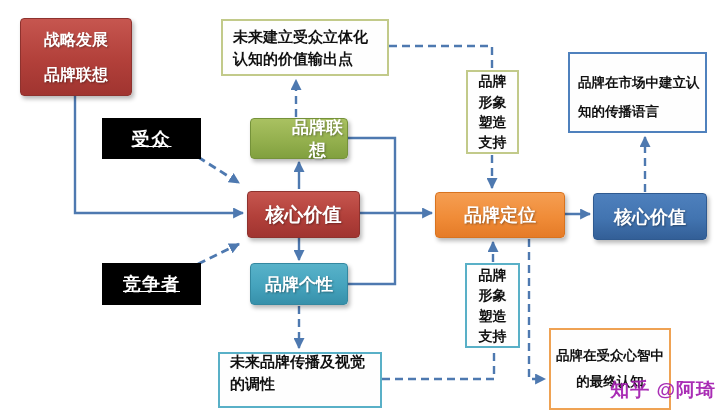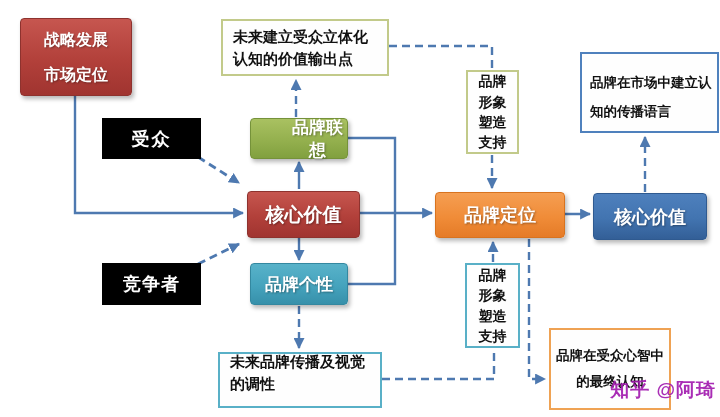--- a/index.html
+++ b/index.html
@@ -17,21 +17,21 @@
   .grad{
     border-radius:4px;color:#fff;font-weight:bold;
     box-shadow:2px 3px 4px rgba(0,0,0,0.28);
     text-shadow:1px 1px 2px rgba(0,0,0,0.35);
   }
   .grad-red{background:linear-gradient(180deg,#C6564F 0%,#B2403A 55%,#A03430 100%);border:1px solid #8E322E;}
   .grad-green{background:linear-gradient(180deg,#A9C161 0%,#94B04E 55%,#81A03F 100%);border:1px solid #75923A;}
   .grad-teal{background:linear-gradient(180deg,#58B2C9 0%,#45A3BD 55%,#3790AA 100%);border:1px solid #3488A0;}
   .grad-orange{background:linear-gradient(180deg,#F59E52 0%,#F08C38 55%,#E57B27 100%);border:1px solid #D8731F;}
   .grad-blue{background:linear-gradient(180deg,#4E80BD 0%,#4274B0 55%,#335F97 100%);border:1px solid #2F5A90;}
-  .black-box{background:#000;color:#fff;font-weight:bold;}
+  .black-box{background:#000;color:#fff;font-weight:bold;text-decoration:underline;}
   
   .outline{background:#FEFEFE;color:#111;font-weight:bold;}
   .ol-olive{border:2px solid #C2CA8A;}
   .ol-teal{border:2px solid #59B0C7;}
   .ol-blue{border:2px solid #4F81BD;}
   .ol-orange{border:2px solid #EFA253;}
   .pre{white-space:pre-line;}
 
   
   .n-strategy{left:20px;top:18px;width:112px;height:78px;font-size:16px;line-height:2.2;}
@@ -39,21 +39,21 @@
             justify-content:flex-start;text-align:left;padding:2px 6px 2px 10px;}
   .n-audience{left:102px;top:118px;width:99px;height:41px;font-size:18px;letter-spacing:2px;}
   .n-association{left:250px;top:118px;width:98px;height:41px;font-size:17px;padding-left:37px;}
   .n-core{left:247px;top:191px;width:113px;height:47px;font-size:19px;}
   .n-competitor{left:102px;top:263px;width:99px;height:42px;font-size:18px;letter-spacing:1px;}
   .n-personality{left:250px;top:263px;width:98px;height:42px;font-size:17px;}
   .n-supportTop{left:466px;top:70px;width:53px;height:84px;font-size:14px;line-height:1.45;padding:0 9px;}
   .n-positioning{left:435px;top:192px;width:130px;height:46px;font-size:18px;}
   .n-slogan{left:593px;top:193px;width:114px;height:47px;font-size:18px;}
   .n-language{left:568px;top:52px;width:139px;height:81px;font-size:13.5px;line-height:2.1;
-              justify-content:flex-start;text-align:left;padding:12px 4px 2px 8px;margin-left:12px;}
+              justify-content:flex-start;text-align:left;padding:12px 4px 2px 8px;}
   .n-supportBottom{left:465px;top:263px;width:55px;height:85px;font-size:14px;line-height:1.45;padding:0 9px;}
   .n-tonality{left:218px;top:352px;width:164px;height:56px;font-size:15px;line-height:1.5;
               justify-content:flex-start;text-align:left;padding:2px 6px 16px 10px;}
   .n-final{left:549px;top:328px;width:122px;height:82px;font-size:13.5px;line-height:1.95;padding:14px 4px;}
 
   .watermark{
     position:absolute;left:584px;top:377px;width:132px;
     font-size:19px;font-weight:bold;color:#a21caf;opacity:0.92;
     letter-spacing:1px;text-align:right;z-index:5;
   }
@@ -86,21 +86,21 @@
     <path class="edge dash" d="M389,46 L492,46 L492,69"></path>
     <path class="edge dash" d="M492,155 L492,188" marker-end="url(#arr)"></path>
     <path class="edge dash" d="M493,262 L493,242" marker-end="url(#arr)"></path>
     <path class="edge dash" d="M382,379 L494,379 L494,349"></path>
     <path class="edge dash" d="M529,239 L529,379 L545,379" marker-end="url(#arr)"></path>
     <path class="edge dash" d="M645,192 L645,137" marker-end="url(#arr)"></path>
     <path class="edge dash" d="M299,306 L299,348" marker-end="url(#arr)"></path>
   </svg>
 
   <div class="node grad grad-red n-strategy pre">战略发展
-市场定位</div>
+品牌联想</div>
 
   <div class="node outline ol-olive n-output">未来建立受众立体化认知的价值输出点</div>
 
   <div class="node black-box n-audience">受众</div>
 
   <div class="node grad grad-green n-association">品牌联想</div>
 
   <div class="node grad grad-red n-core">核心价值</div>
 
   <div class="node black-box n-competitor">竞争者</div>

